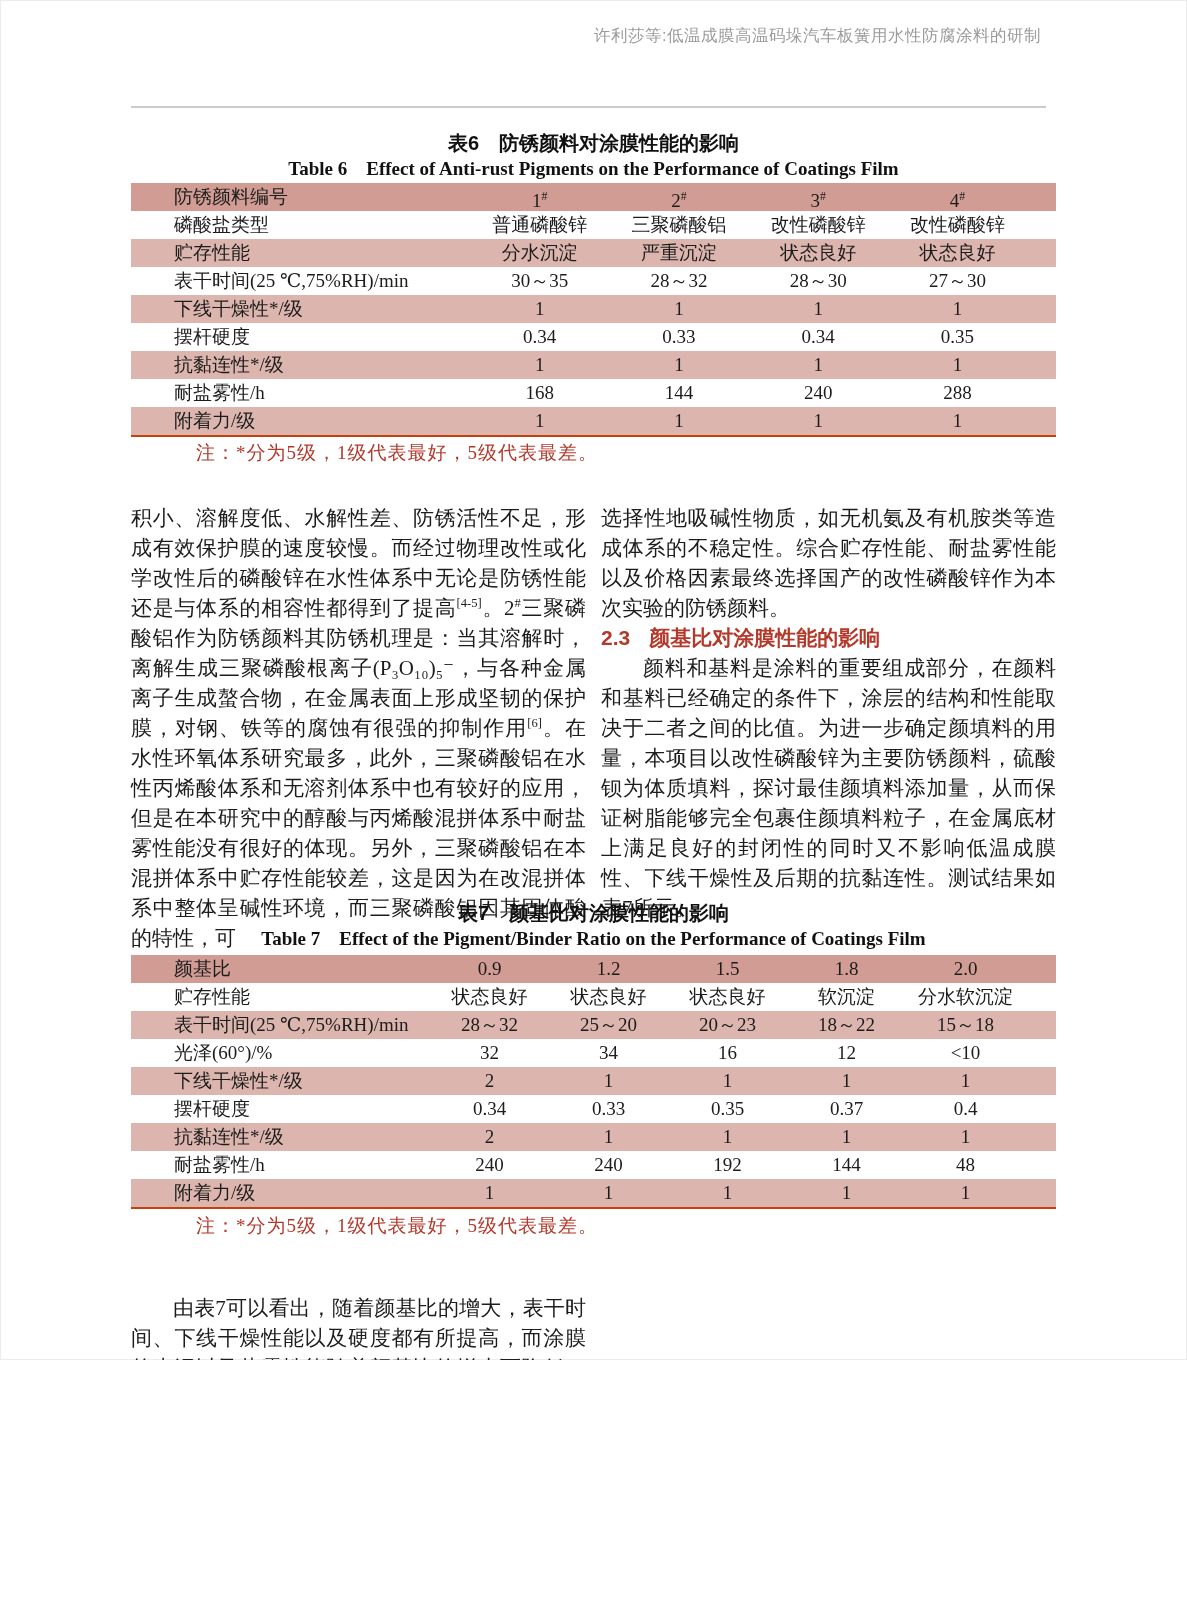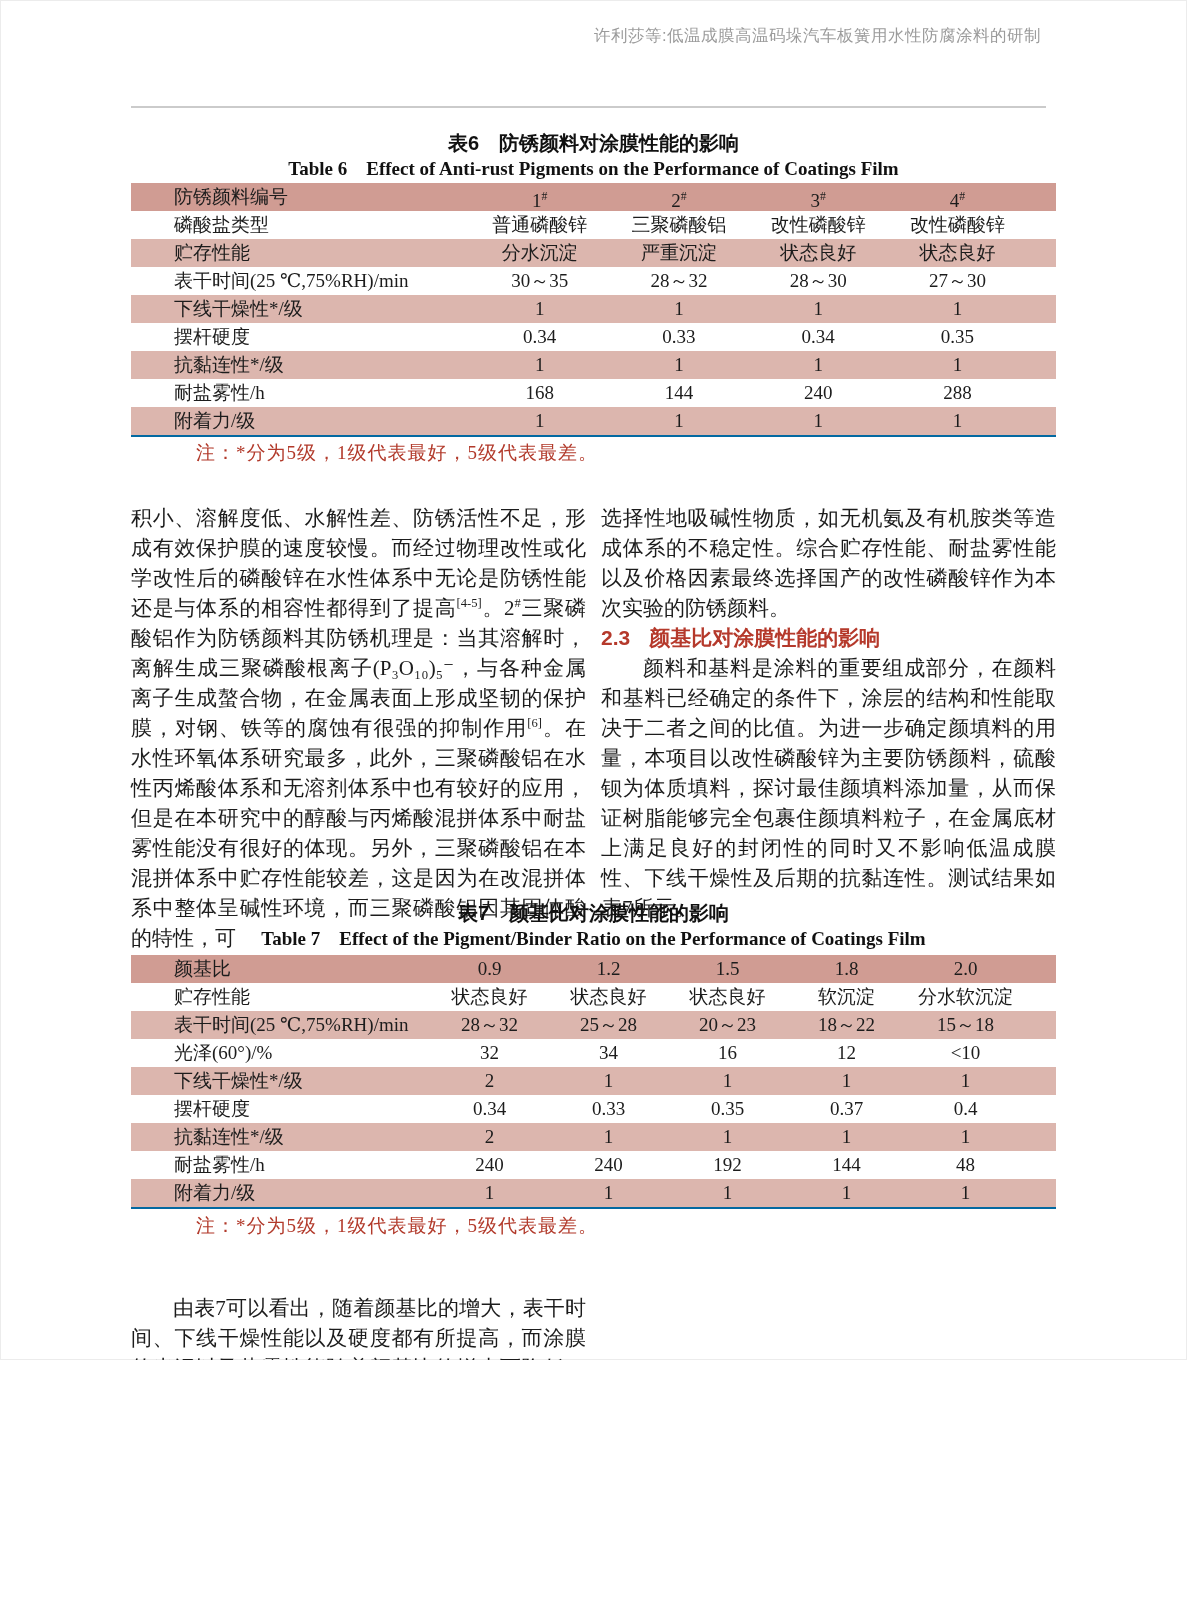--- a/index.html
+++ b/index.html
@@ -23,21 +23,21 @@
         font-family:var(--font-sans);font-size:16.5px;color:var(--header-gray);
         letter-spacing:.5px;}
   .header-rule{position:absolute;top:106px;left:131px;width:915px;height:2px;
         background:var(--rule-gray);}
 
   .cap-zh{position:absolute;left:131px;width:925px;text-align:center;
         font-family:var(--font-sans);font-weight:bold;font-size:20px;line-height:24px;color:#111;}
   .cap-en{position:absolute;left:131px;width:925px;text-align:center;
         font-family:var(--font-serif);font-weight:bold;font-size:19px;line-height:22px;color:#111;}
 
-  .data-table{position:absolute;left:131px;width:925px;border-bottom:2px solid #0369a1;}
+  .data-table{position:absolute;left:131px;width:925px;border-bottom:2px solid #c2410c;}
   .trow{display:flex;height:28px;line-height:28px;font-size:19px;}
   .trow.dark{background:var(--pink-dark);}
   .trow.light{background:var(--pink-light);}
   .tlabel{padding-left:43px;box-sizing:border-box;flex:0 0 auto;white-space:nowrap;}
   .tcell{flex:1 1 0;text-align:center;white-space:nowrap;}
   .t6 .tlabel{width:339px;} .t6 .trow{padding-right:29px;}
   .t7 .tlabel{width:299px;} .t7 .trow{padding-right:31px;}
   .data-table sup,.data-table sub{font-size:62%;}
 
   .table-note{position:absolute;left:196px;font-size:19px;line-height:24px;
@@ -164,21 +164,21 @@
         <div class="tlabel">贮存性能</div>
         <div class="tcell">状态良好</div>
         <div class="tcell">状态良好</div>
         <div class="tcell">状态良好</div>
         <div class="tcell">软沉淀</div>
         <div class="tcell">分水软沉淀</div>
       </div>
       <div class="trow light">
         <div class="tlabel">表干时间(25 ℃,75%RH)/min</div>
         <div class="tcell">28～32</div>
-        <div class="tcell">25～28</div>
+        <div class="tcell">25～20</div>
         <div class="tcell">20～23</div>
         <div class="tcell">18～22</div>
         <div class="tcell">15～18</div>
       </div>
       <div class="trow ">
         <div class="tlabel">光泽(60°)/%</div>
         <div class="tcell">32</div>
         <div class="tcell">34</div>
         <div class="tcell">16</div>
         <div class="tcell">12</div>

